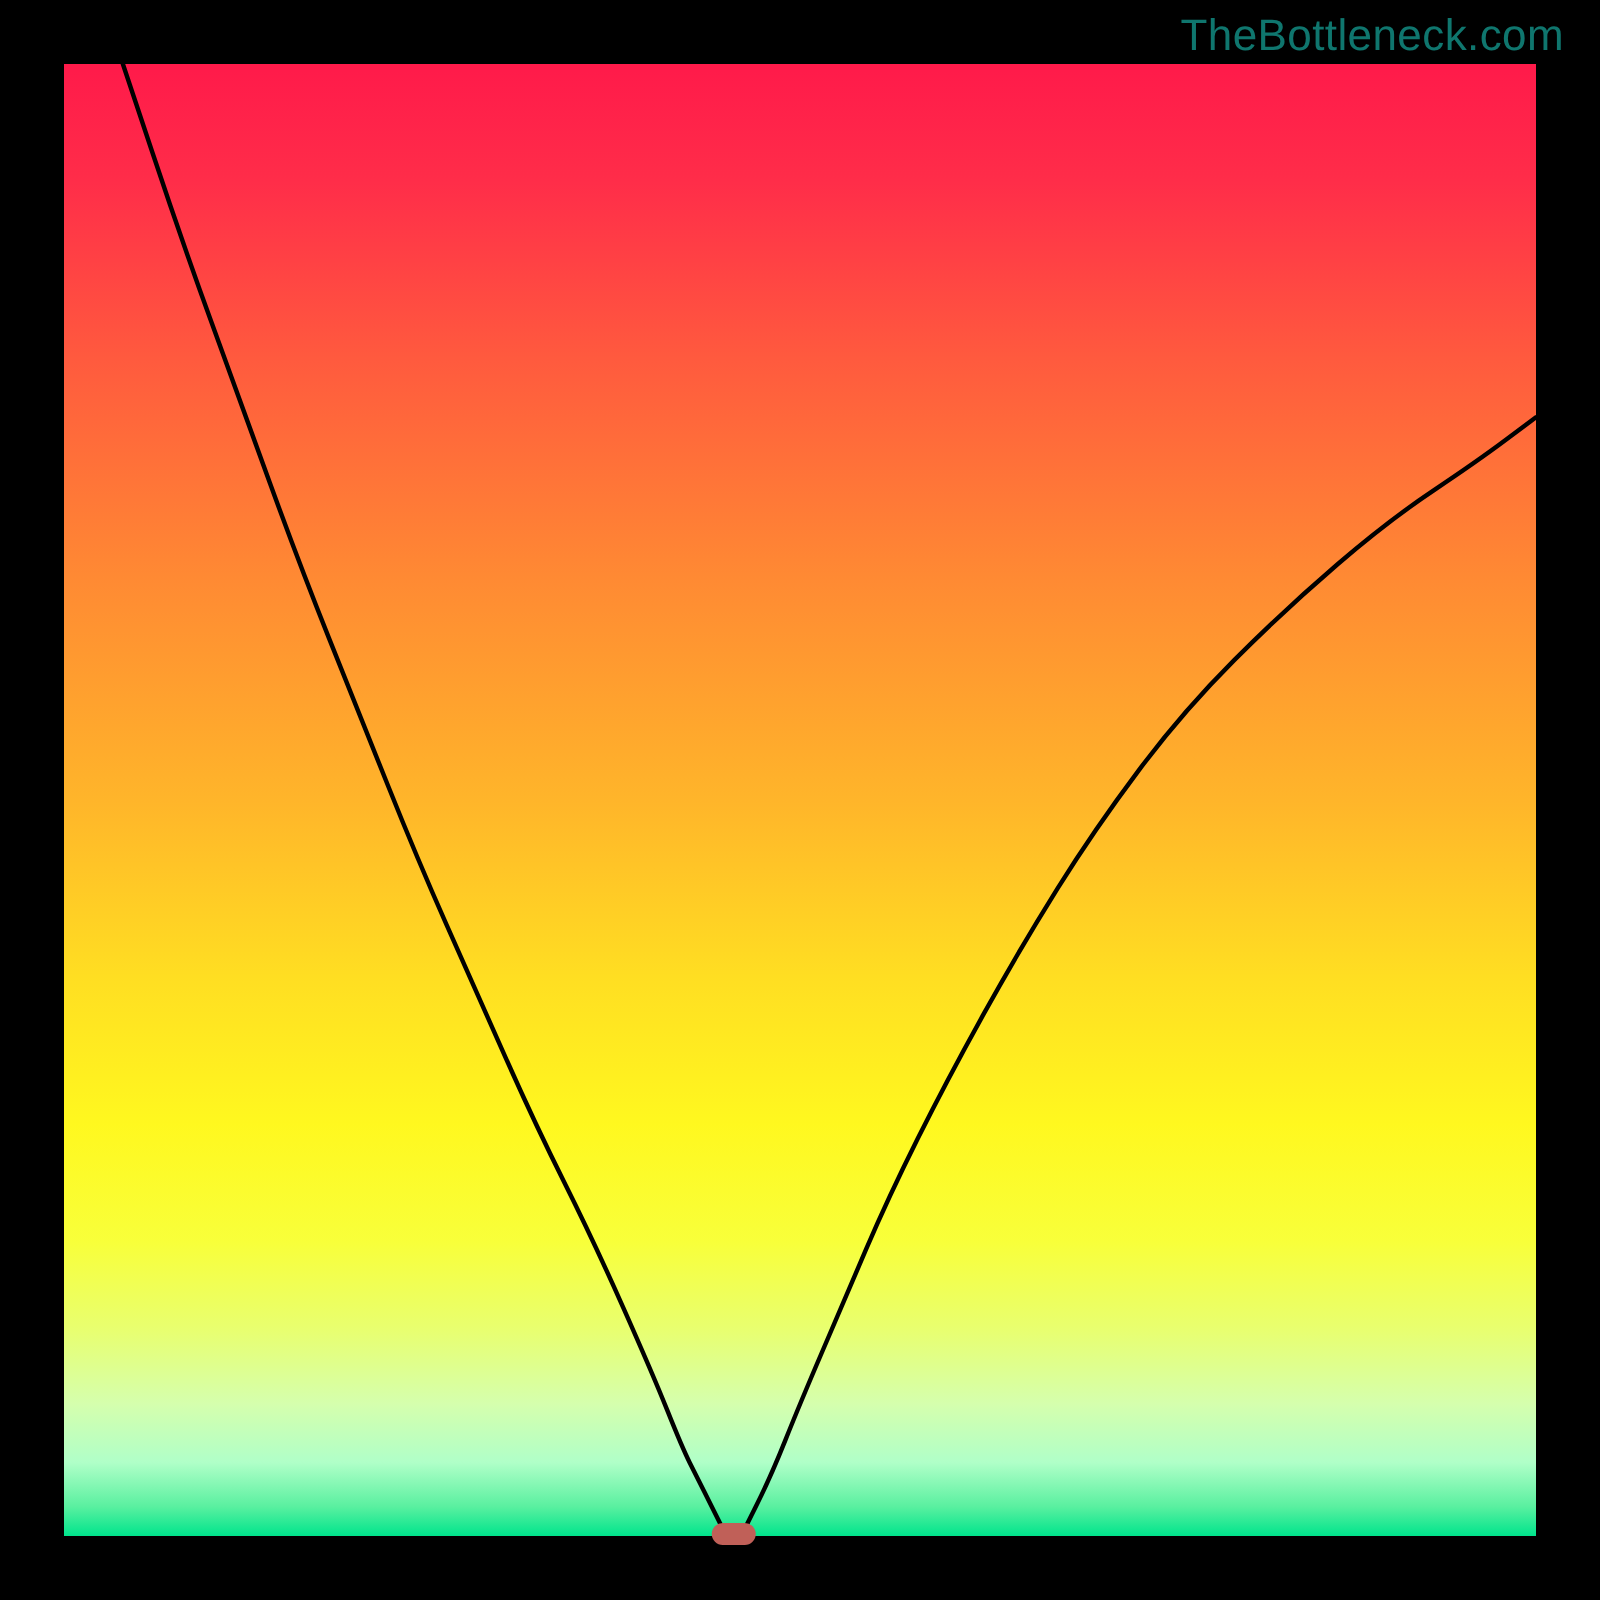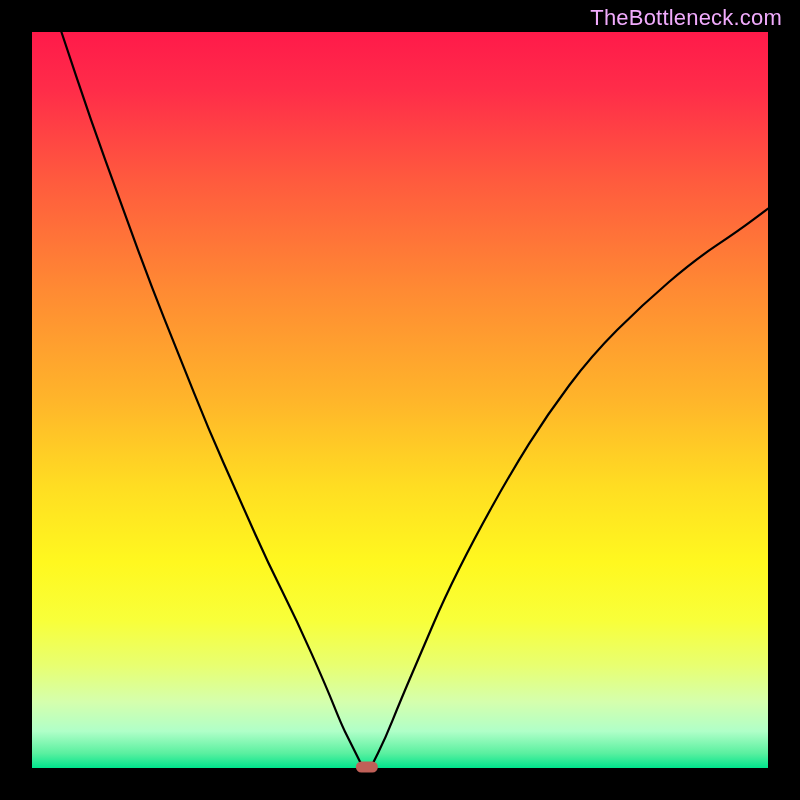--- a/index.html
+++ b/index.html
@@ -15,21 +15,21 @@
     position: absolute;
     top: 0;
     left: 0;
     width: 800px;
     height: 800px;
   }
   .watermark {
     position: absolute;
     top: 5px;
     right: 18px;
-    color: #f0abfc;
+    color: #0f766e;
     font-size: 22px;
     font-family: Arial, sans-serif;
     letter-spacing: 0.2px;
   }
   svg {
     display: block;
   }
 </style>
 </head>
 <body>

